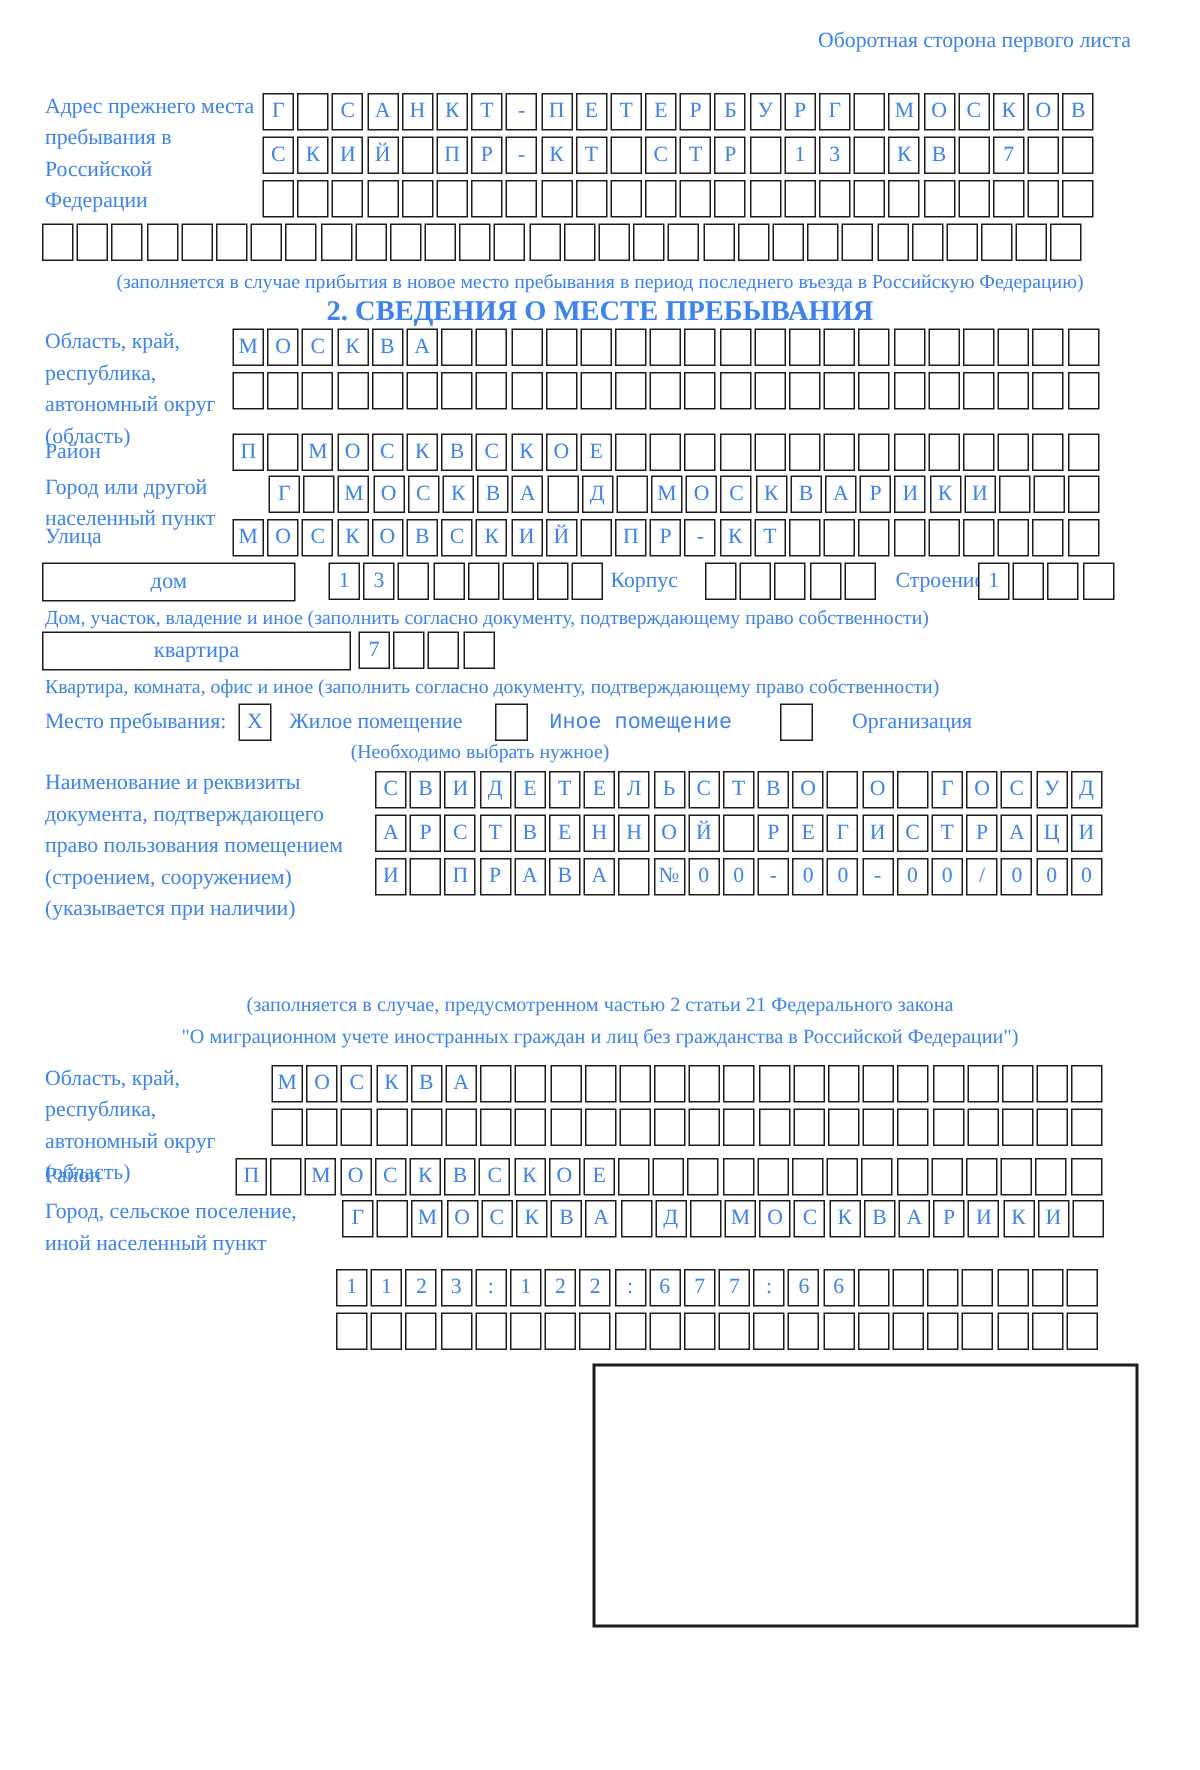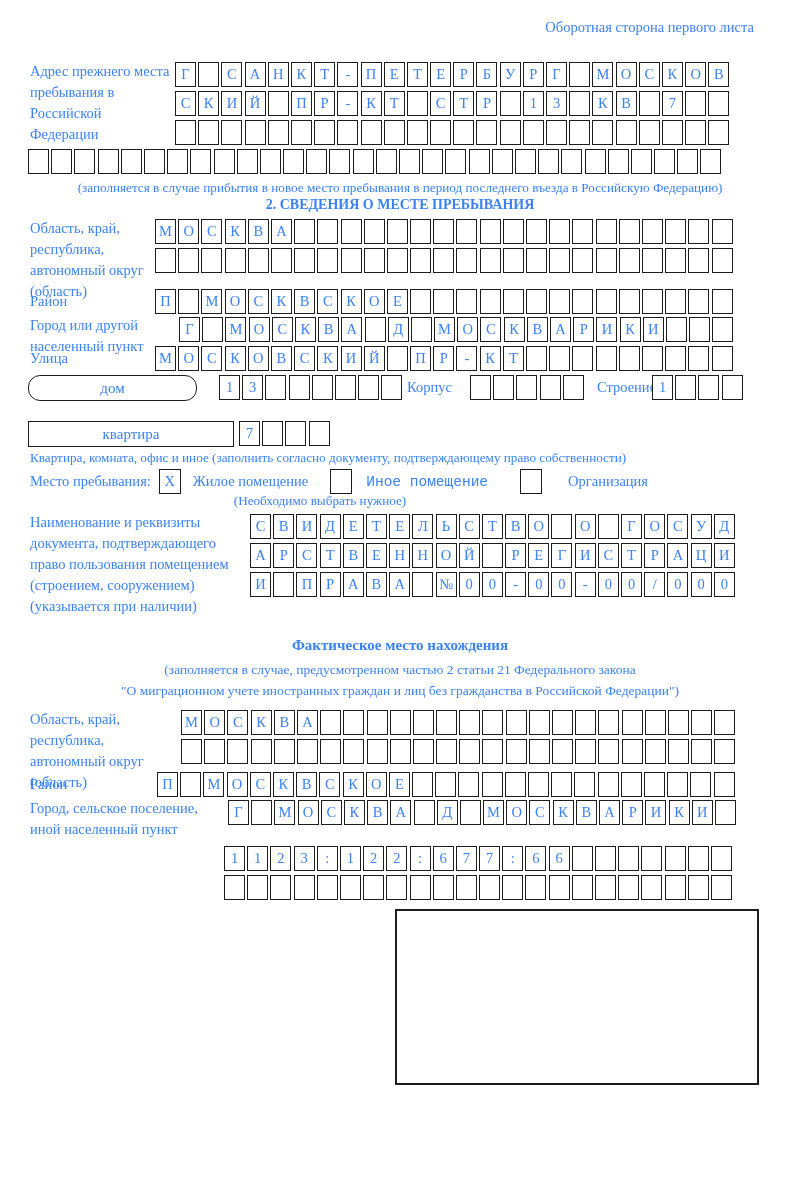--- a/index.html
+++ b/index.html
@@ -2,21 +2,21 @@
 <html><head>
 <meta charset="utf-8">
 <style>
   html,body{margin:0;padding:0;background:#fff;}
   .page{position:relative;width:800px;height:1180px;background:#fff;overflow:hidden;
         font-family:"Liberation Serif",serif;color:#3b82f6;}
   .abs{position:absolute;}
   .lbl{font-size:14.5px;line-height:21px;}
   .note{font-size:13.2px;line-height:18px;}
   .center{text-align:center;width:800px;left:0;}
-  .title{font-weight:bold;font-size:14px;}
+  .title{font-weight:bold;font-size:19px;}
   .boxrow{display:flex;}
   .box{flex:none;width:19px;height:23px;border:1.6px solid #1c1c1c;margin-right:2.2px;
        display:flex;align-items:center;justify-content:center;
        font-size:14.5px;background:#fff;}
   .rect{border:1.6px solid #1c1c1c;height:24px;display:flex;align-items:center;
         justify-content:center;font-size:15px;background:#fff;}
   .cb{flex:none;width:20px;height:23px;border:1.6px solid #1c1c1c;display:inline-flex;
       align-items:center;justify-content:center;font-size:14.5px;background:#fff;}
   .presence{display:flex;align-items:center;font-size:14.5px;}
   .stamp{border:2px solid #1c1c1c;background:#fff;}
@@ -279,21 +279,21 @@
       <span class="box"></span>
       <span class="box"></span>
       <span class="box"></span>
       <span class="box"></span>
       <span class="box"></span>
       <span class="box"></span>
       <span class="box"></span>
       <span class="box"></span>
     </div>
 
-  <div class="abs rect" style="left:28px;top:375px;width:167px;border-radius:12px;">дом</div>
+  <div class="abs rect" style="left:28px;top:375px;width:167px;">дом</div>
   <div class="abs boxrow" style="left:219px;top:375px;">
       <span class="box">1</span>
       <span class="box">3</span>
       <span class="box"></span>
       <span class="box"></span>
       <span class="box"></span>
       <span class="box"></span>
       <span class="box"></span>
       <span class="box"></span>
     </div>
@@ -305,20 +305,21 @@
       <span class="box"></span>
       <span class="box"></span>
     </div>
   <div class="abs lbl" style="left:597px;top:377px;">Строение</div>
   <div class="abs boxrow" style="left:652px;top:375px;">
       <span class="box">1</span>
       <span class="box"></span>
       <span class="box"></span>
       <span class="box"></span>
     </div>
+  <div class="abs note" style="left:30px;top:403px;">Дом, участок, владение и иное (заполнить согласно документу, подтверждающему право собственности)</div>
 
   <div class="abs rect" style="left:28px;top:421px;width:204px;">квартира</div>
   <div class="abs boxrow" style="left:239px;top:421px;">
       <span class="box">7</span>
       <span class="box"></span>
       <span class="box"></span>
       <span class="box"></span>
     </div>
   <div class="abs note" style="left:30px;top:449px;">Квартира, комната, офис и иное (заполнить согласно документу, подтверждающему право собственности)</div>
 
@@ -397,21 +398,20 @@
       <span class="box">0</span>
       <span class="box">-</span>
       <span class="box">0</span>
       <span class="box">0</span>
       <span class="box">/</span>
       <span class="box">0</span>
       <span class="box">0</span>
       <span class="box">0</span>
     </div>
 
-  <div class="abs title center" style="top:637px;font-size:15px;">Фактическое место нахождения</div>
   <div class="abs note center" style="top:661px;font-size:13.5px;">(заполняется в случае, предусмотренном частью 2 статьи 21 Федерального закона</div>
   <div class="abs note center" style="top:682px;font-size:13.5px;">"О миграционном учете иностранных граждан и лиц без гражданства в Российской Федерации")</div>
 
   <div class="abs lbl" style="left:30px;top:709px;width:152px;">Область, край, республика, автономный округ (область)</div>
   <div class="abs boxrow" style="left:181px;top:710px;">
       <span class="box">М</span>
       <span class="box">О</span>
       <span class="box">С</span>
       <span class="box">К</span>
       <span class="box">В</span>

